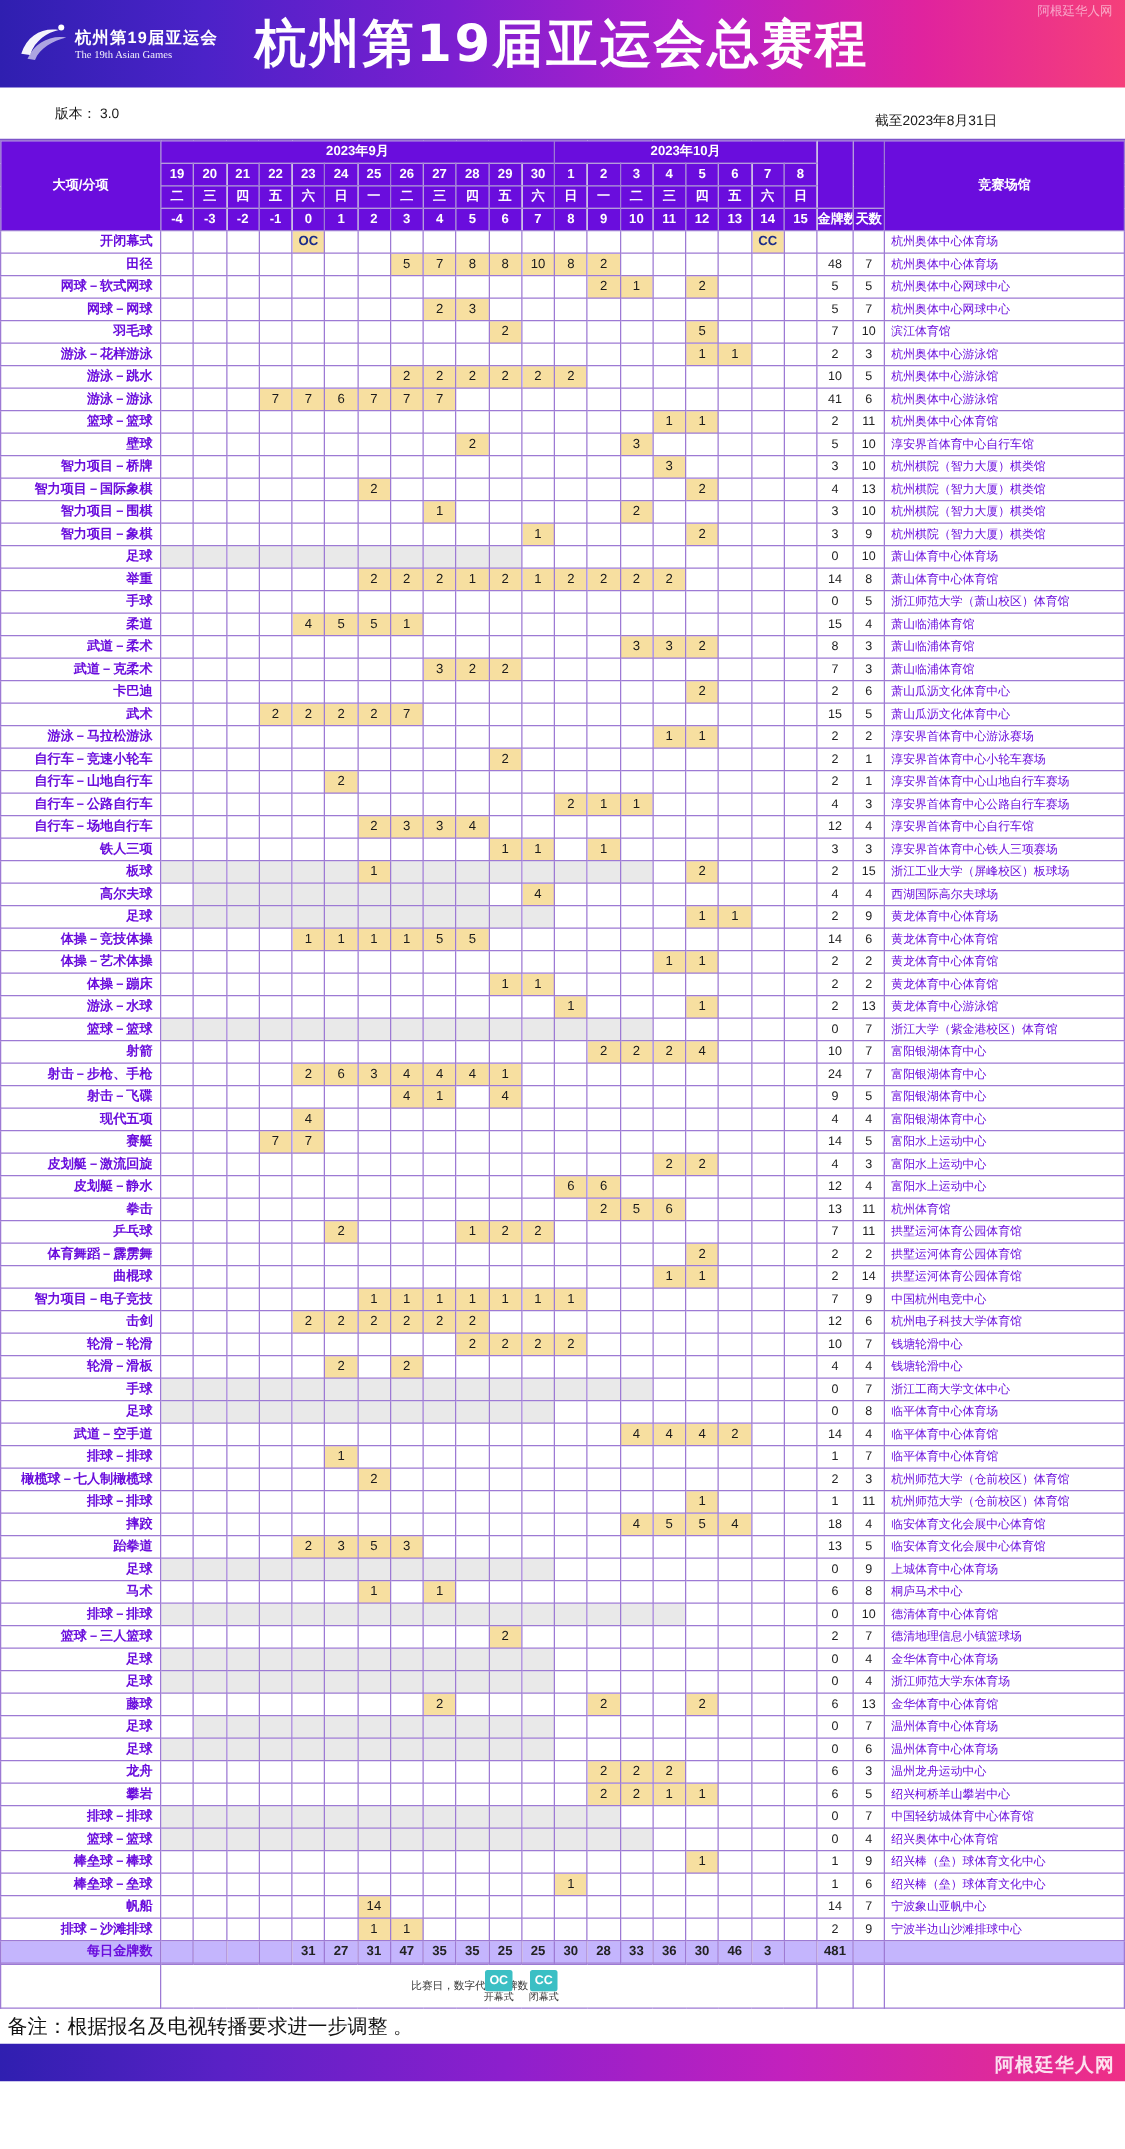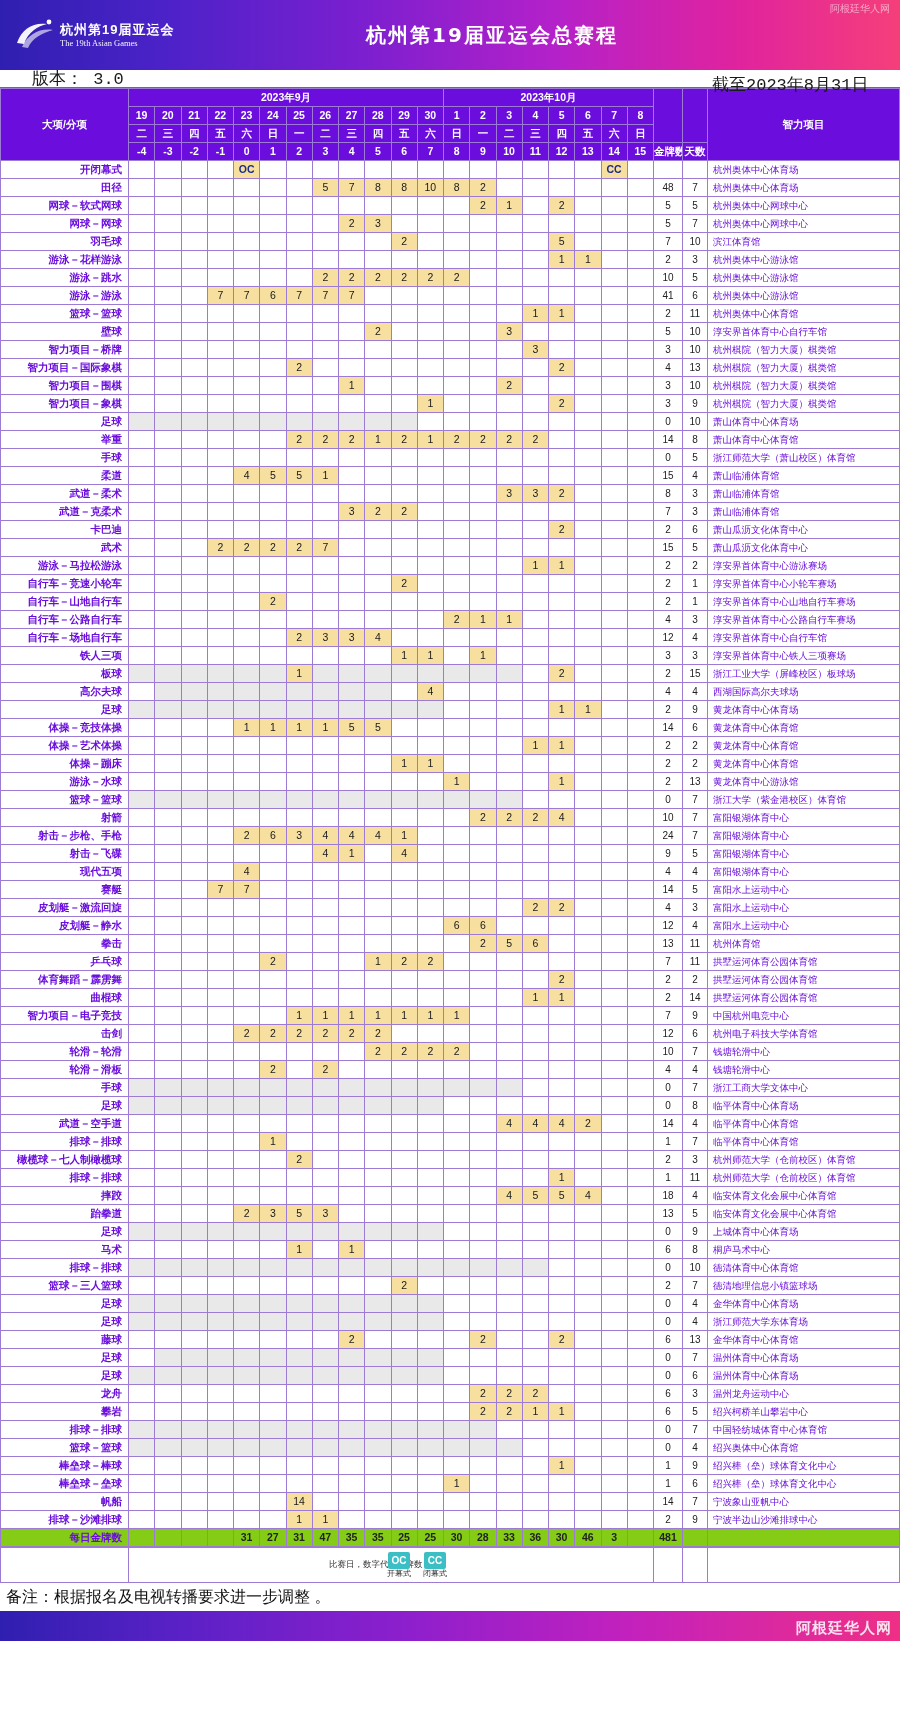--- a/index.html
+++ b/index.html
@@ -18,29 +18,29 @@
     position:relative;height:70px;
     background:linear-gradient(90deg,#2f1fb0 0%,#4b22c8 18%,#7b1fd0 40%,#b521c9 62%,#e0239e 82%,#f53f7a 100%);
     display:flex;align-items:center;
   }
   .logo-wrap{display:flex;align-items:center;gap:4px;margin-left:14px;width:190px;}
   .logo-mark{width:42px;height:34px;position:relative;flex:none;}
   .logo-text{color:#fff;line-height:1.25;}
   .logo-text .cn{font-size:13px;font-weight:bold;letter-spacing:1px;}
   .logo-text .en{font-size:8.5px;opacity:.95;font-family:Liberation Serif, serif;}
   .banner-title{
-    flex:1;text-align:center;color:#fff;font-size:20px;font-weight:bold;
+    flex:1;text-align:left;color:#fff;font-size:41px;font-weight:bold;
     letter-spacing:2px;margin-right:120px;
     font-family:"DejaVu Sans","Liberation Sans",sans-serif;
   }
 
   
   .metarow{
     display:flex;align-items:center;height:17px;border-bottom:1px solid #7d53c9;
-    background:#fff;font-size:17px;padding:0;font-family:Liberation Mono, monospace;
+    background:#fff;font-size:11px;padding:12px;
   }
   .metarow .ver{width:238px;padding-left:32px;box-sizing:border-box;}
   .metarow .spacer{flex:1;}
   .metarow .asof{width:192px;padding-left:4px;box-sizing:border-box;margin-top:12px;}
 
   
   table.sched{border-collapse:collapse;width:900px;table-layout:fixed;}
   table.sched td,table.sched th{
     border:1px solid #9d7ad4;
     padding:0;margin:0;
@@ -72,21 +72,21 @@
   tbody td.ven{
     text-align:left;padding-left:5px;color:#6a0ddd;font-size:9.5px;background:#fff;
   }
   tbody td.num{background:#fff;color:#222;font-size:10px;}
   td.d{background:#fff;}
   td.d.on{background:#f7dfa0;}
   td.d.oc{background:#f7dfa0;color:#1b2c8a;font-weight:bold;}
   td.d.cc{background:#f7dfa0;color:#1b2c8a;font-weight:bold;}
   td.shade{background:#e9e9e9;}
 
-  tr.totals td{background:#84cc16;font-weight:bold;font-size:10.5px;}
+  tr.totals td{background:#c4b5fd;font-weight:bold;font-size:10.5px;}
   tr.totals td.ev{color:#6a0ddd;}
 
   
   .legendrow td{height:34px;border:1px solid #9d7ad4;background:#fff;}
   .legend-inner{display:flex;align-items:center;justify-content:flex-start;height:34px;}
   .lg-txt{font-size:8.5px;color:#333;line-height:1.15;text-align:center;width:52px;}
   .lg-badge{
     display:inline-block;width:22px;height:17px;line-height:17px;text-align:center;
     background:#3bbfc4;color:#fff;font-weight:bold;font-size:10px;border-radius:2px;
   }
@@ -139,21 +139,21 @@
   </div>
 
   <table class="sched">
     <thead>
       <tr>
         <td class="col-event" rowspan="4">大项/分项</td>
         <td class="hd-month" colspan="12">2023年9月</td>
         <td class="hd-month" colspan="8">2023年10月</td>
         <td class="col-medal" rowspan="3"></td>
         <td class="col-days" rowspan="3"></td>
-        <td class="col-venue" rowspan="4">智力项目</td>
+        <td class="col-venue" rowspan="4">竞赛场馆</td>
       </tr>
       <tr id="row-days">
           <td class="hd-day">19</td>
           <td class="hd-day">20</td>
           <td class="hd-day">21</td>
           <td class="hd-day">22</td>
           <td class="hd-day">23</td>
           <td class="hd-day">24</td>
           <td class="hd-day">25</td>
           <td class="hd-day">26</td>

